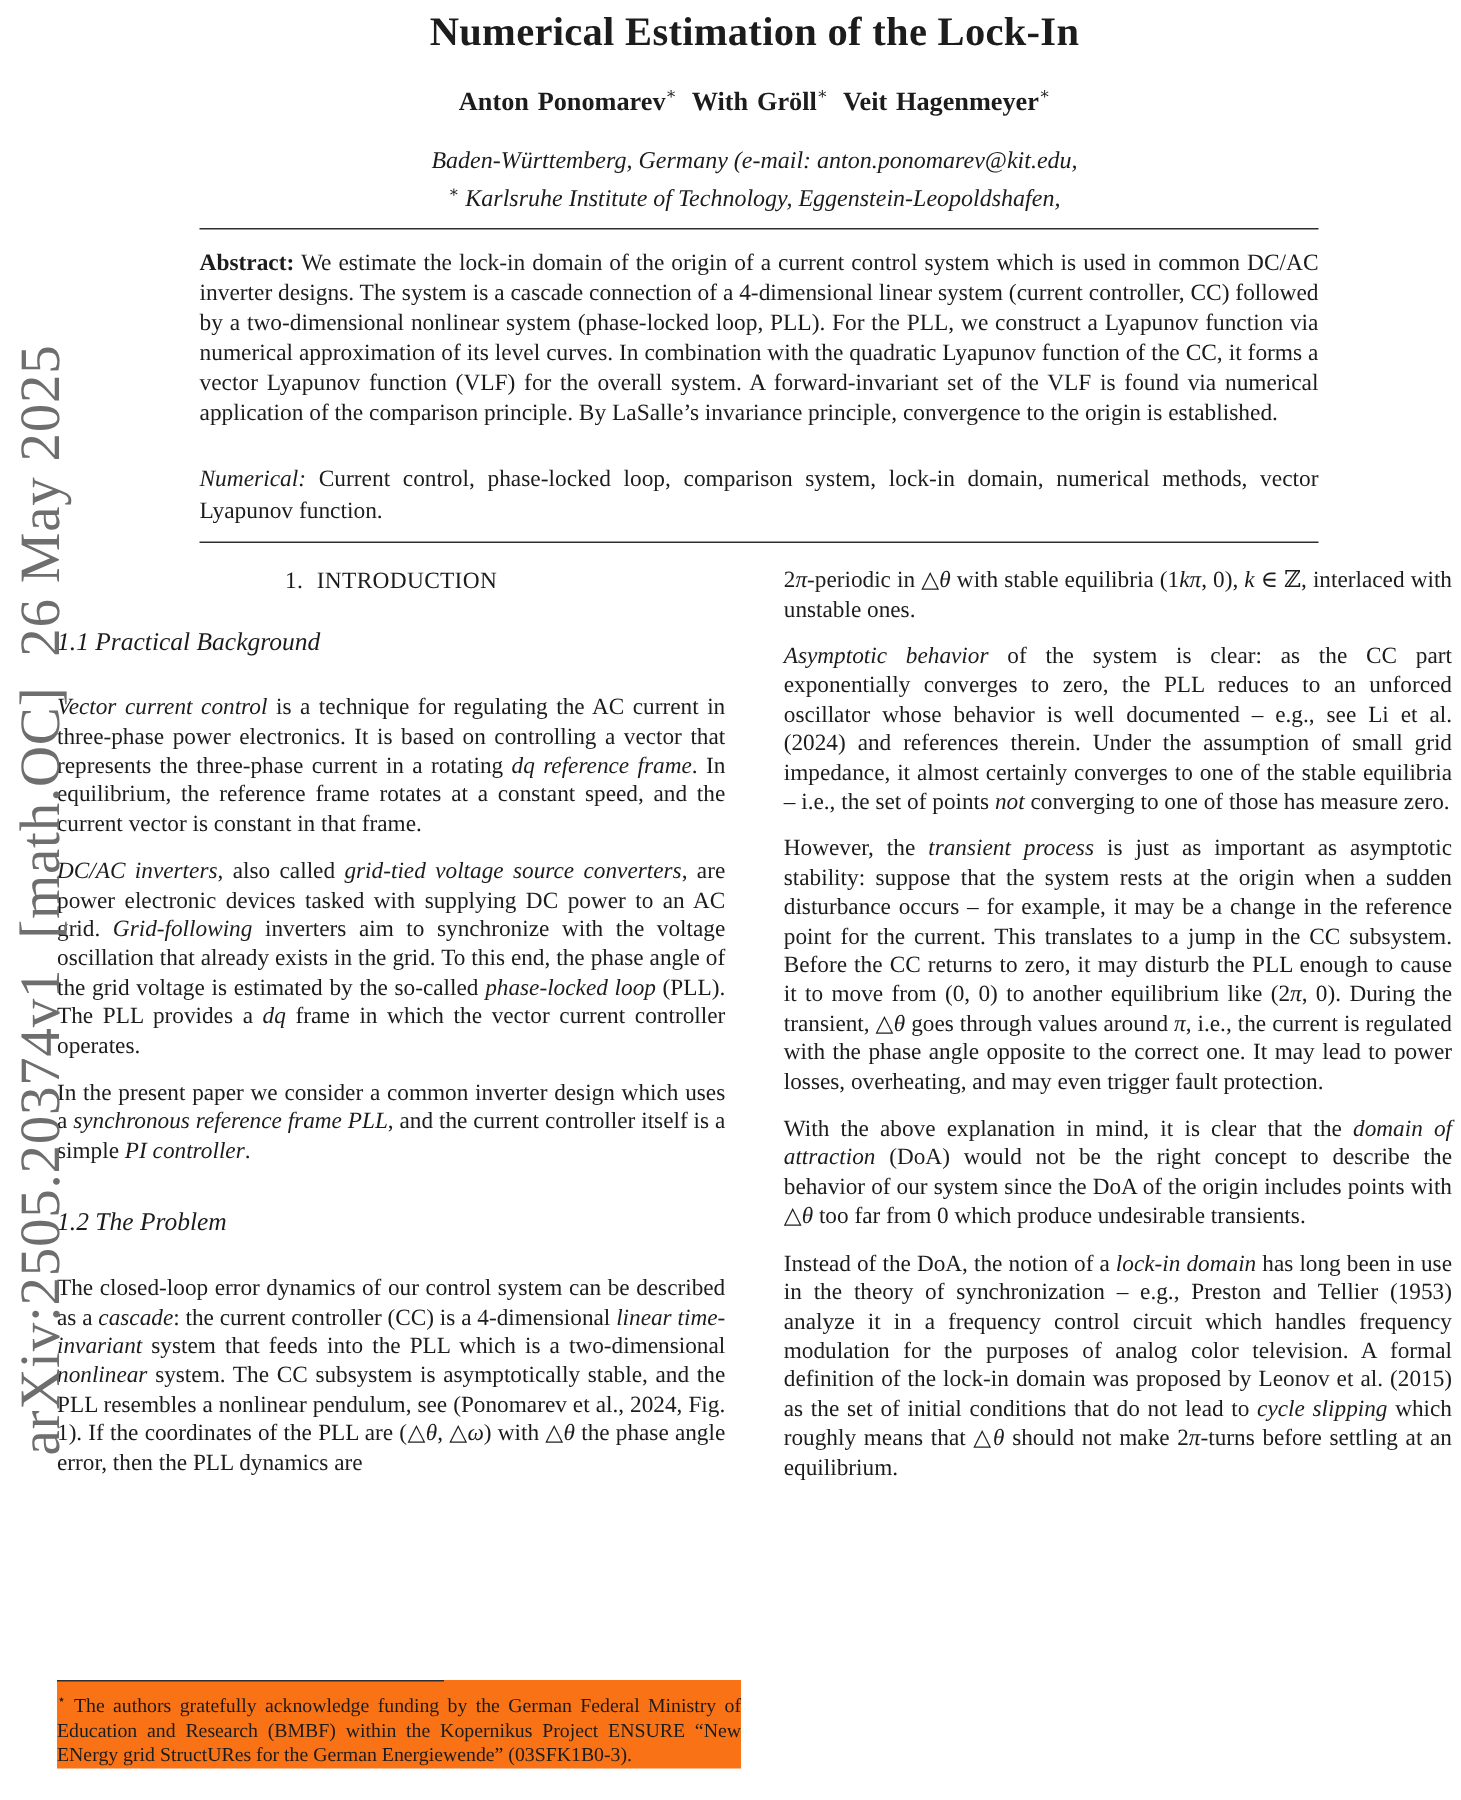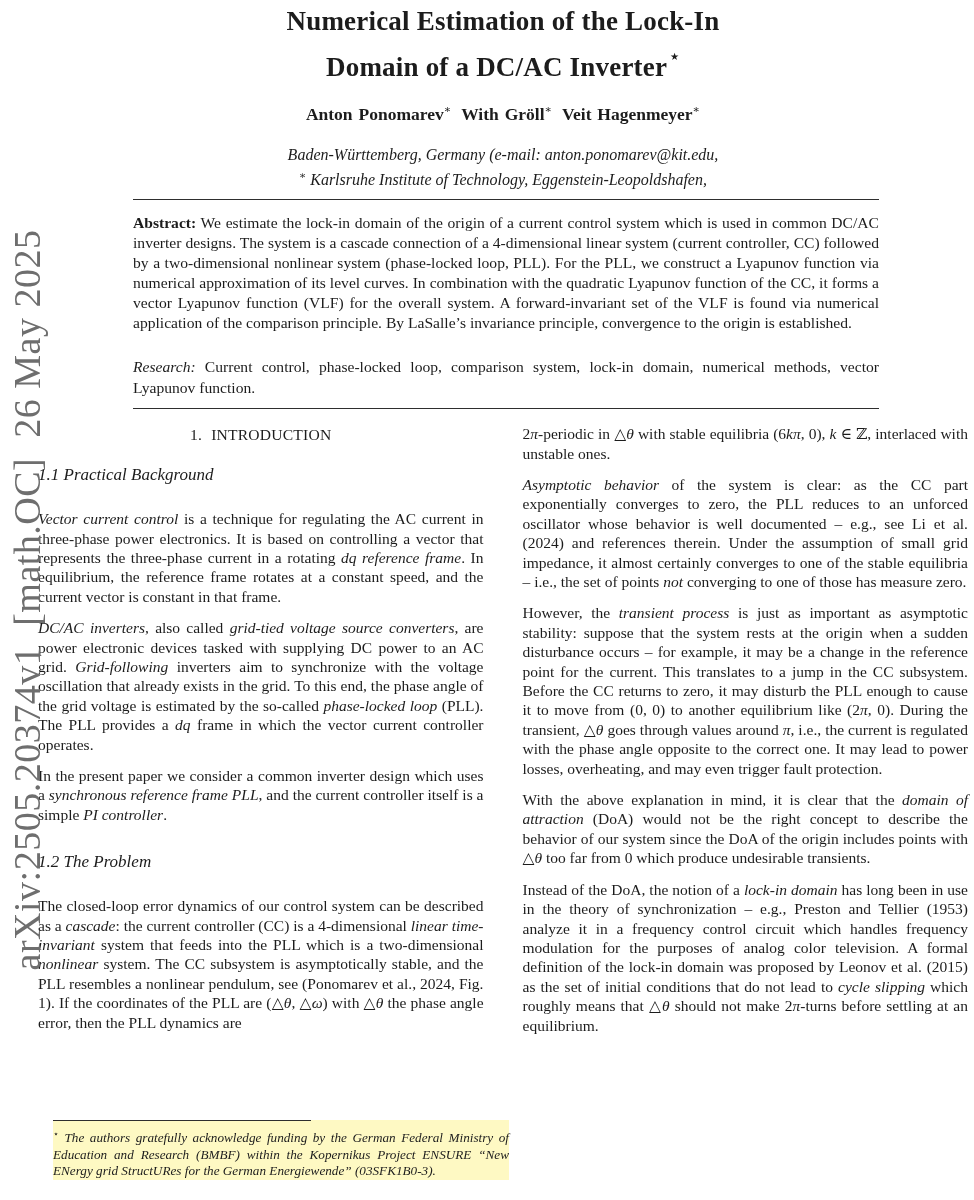--- a/index.html
+++ b/index.html
@@ -110,24 +110,23 @@
   p.just{
     margin:0 0 12px 0;
     font-size:15.5px;
     line-height:19.4px;
     text-align:justify;
   }
   .it{font-style:italic;}
   
   .footnote{
     position:absolute;
-    left:53px;top:1120px;
+    left:38px;top:1120px;
     width:456px;
-    background:#fef9c3;
-    font-style:italic;
+    background:#f97316;
   }
   .fnrule{
     width:258px;
     border-top:1.2px solid #2e2e2e;
     height:0;
     margin-bottom:5px;
   }
   .fntext{
     font-size:13.2px;
     line-height:16.4px;
@@ -139,52 +138,49 @@
 <body>
 
 <div id="page">
 
   <div class="watermark">arXiv:2505.20374v1  [math.OC]  26 May 2025</div>
 
   <div class="header">
     <div class="title-line">
       <span>Numerical Estimation of the Lock-In</span>
     </div>
-    <div class="title-line">
-      <span>Domain of a DC/AC Inverter</span><sup class="title-star">⋆</sup>
-    </div>
     <div class="authors">
       <span class="author"><span>Anton Ponomarev</span><sup>∗</sup></span><span class="author"><span>With Gröll</span><sup>∗</sup></span><span class="author"><span>Veit Hagenmeyer</span><sup>∗</sup></span>
     </div>
     <div class="affiliation">
       <div>Baden-Württemberg, Germany (e-mail: anton.ponomarev@kit.edu,</div>
       <div><sup>∗</sup> <span>Karlsruhe Institute of Technology, Eggenstein-Leopoldshafen,</span></div>
     </div>
   </div>
 
   <div class="abstract-block">
     <p class="abstract-p"><b>Abstract:</b> <span>We estimate the lock-in domain of the origin of a current control system which is used in common DC/AC inverter designs. The system is a cascade connection of a 4-dimensional linear system (current controller, CC) followed by a two-dimensional nonlinear system (phase-locked loop, PLL). For the PLL, we construct a Lyapunov function via numerical approximation of its level curves. In combination with the quadratic Lyapunov function of the CC, it forms a vector Lyapunov function (VLF) for the overall system. A forward-invariant set of the VLF is found via numerical application of the comparison principle. By LaSalle’s invariance principle, convergence to the origin is established.</span></p>
-    <p class="keywords-p"><span class="it">Research:</span> <span>Current control, phase-locked loop, comparison system, lock-in domain, numerical methods, vector Lyapunov function.</span></p>
+    <p class="keywords-p"><span class="it">Numerical:</span> <span>Current control, phase-locked loop, comparison system, lock-in domain, numerical methods, vector Lyapunov function.</span></p>
     <div class="bottom-rule"></div>
   </div>
 
   <div class="columns">
     <div class="col">
       <div class="sec-head">
         <span class="sec-num">1.</span><span>INTRODUCTION</span>
       </div>
       <div class="subhead">1.1  Practical Background</div>
       <p class="just"><span class="it">Vector current control</span><span> is a technique for regulating the AC current in three-phase power electronics. It is based on controlling a vector that represents the three-phase current in a rotating </span><span class="it">dq reference frame</span><span>. In equilibrium, the reference frame rotates at a constant speed, and the current vector is constant in that frame.</span></p>
       <p class="just"><span class="it">DC/AC inverters</span><span>, also called </span><span class="it">grid-tied voltage source converters</span><span>, are power electronic devices tasked with supplying DC power to an AC grid. </span><span class="it">Grid-following</span><span> inverters aim to synchronize with the voltage oscillation that already exists in the grid. To this end, the phase angle of the grid voltage is estimated by the so-called </span><span class="it">phase-locked loop</span><span> (PLL). The PLL provides a </span><span class="it">dq</span><span> frame in which the vector current controller operates.</span></p>
       <p class="just"><span>In the present paper we consider a common inverter design which uses a </span><span class="it">synchronous reference frame PLL</span><span>, and the current controller itself is a simple </span><span class="it">PI controller</span><span>.</span></p>
       <div class="subhead2">1.2  The Problem</div>
       <p class="just"><span>The closed-loop error dynamics of our control system can be described as a </span><span class="it">cascade</span><span>: the current controller (CC) is a 4-dimensional </span><span class="it">linear time-invariant</span><span> system that feeds into the PLL which is a two-dimensional </span><span class="it">nonlinear</span><span> system. The CC subsystem is asymptotically stable, and the PLL resembles a nonlinear pendulum, see (Ponomarev et al., 2024, Fig. 1). If the coordinates of the PLL are (△</span><span class="it">θ</span><span>, △</span><span class="it">ω</span><span>) with △</span><span class="it">θ</span><span> the phase angle error, then the PLL dynamics are</span></p>
     </div>
     <div class="col">
-      <p class="just"><span>2</span><span class="it">π</span><span>-periodic in △</span><span class="it">θ</span><span> with stable equilibria (6</span><span class="it">kπ</span><span>, 0), </span><span class="it">k</span><span> ∈ ℤ, interlaced with unstable ones.</span></p>
+      <p class="just"><span>2</span><span class="it">π</span><span>-periodic in △</span><span class="it">θ</span><span> with stable equilibria (1</span><span class="it">kπ</span><span>, 0), </span><span class="it">k</span><span> ∈ ℤ, interlaced with unstable ones.</span></p>
       <p class="just"><span class="it">Asymptotic behavior</span><span> of the system is clear: as the CC part exponentially converges to zero, the PLL reduces to an unforced oscillator whose behavior is well documented – e.g., see  Li et al. (2024) and references therein. Under the assumption of small grid impedance, it almost certainly converges to one of the stable equilibria – i.e., the set of points </span><span class="it">not</span><span> converging to one of those has measure zero.</span></p>
       <p class="just"><span>However, the </span><span class="it">transient process</span><span> is just as important as asymptotic stability: suppose that the system rests at the origin when a sudden disturbance occurs – for example, it may be a change in the reference point for the current. This translates to a jump in the CC subsystem. Before the CC returns to zero, it may disturb the PLL enough to cause it to move from (0, 0) to another equilibrium like (2</span><span class="it">π</span><span>, 0). During the transient, △</span><span class="it">θ</span><span> goes through values around </span><span class="it">π</span><span>, i.e., the current is regulated with the phase angle opposite to the correct one. It may lead to power losses, overheating, and may even trigger fault protection.</span></p>
       <p class="just"><span>With the above explanation in mind, it is clear that the </span><span class="it">domain of attraction</span><span> (DoA) would not be the right concept to describe the behavior of our system since the DoA of the origin includes points with △</span><span class="it">θ</span><span> too far from 0 which produce undesirable transients.</span></p>
       <p class="just"><span>Instead of the DoA, the notion of a </span><span class="it">lock-in domain</span><span> has long been in use in the theory of synchronization – e.g., Preston and Tellier (1953) analyze it in a frequency control circuit which handles frequency modulation for the purposes of analog color television. A formal definition of the lock-in domain was proposed by Leonov et al. (2015) as the set of initial conditions that do not lead to </span><span class="it">cycle slipping</span><span> which roughly means that △</span><span class="it">θ</span><span> should not make 2</span><span class="it">π</span><span>-turns before settling at an equilibrium.</span></p>
     </div>
   </div>
 
   <div class="footnote">
     <div class="fnrule"></div>
     <div class="fntext"><sup>⋆</sup> <span>The authors gratefully acknowledge funding by the German Federal Ministry of Education and Research (BMBF) within the Kopernikus Project ENSURE “New ENergy grid StructURes for the German Energiewende” (03SFK1B0-3).</span></div>

